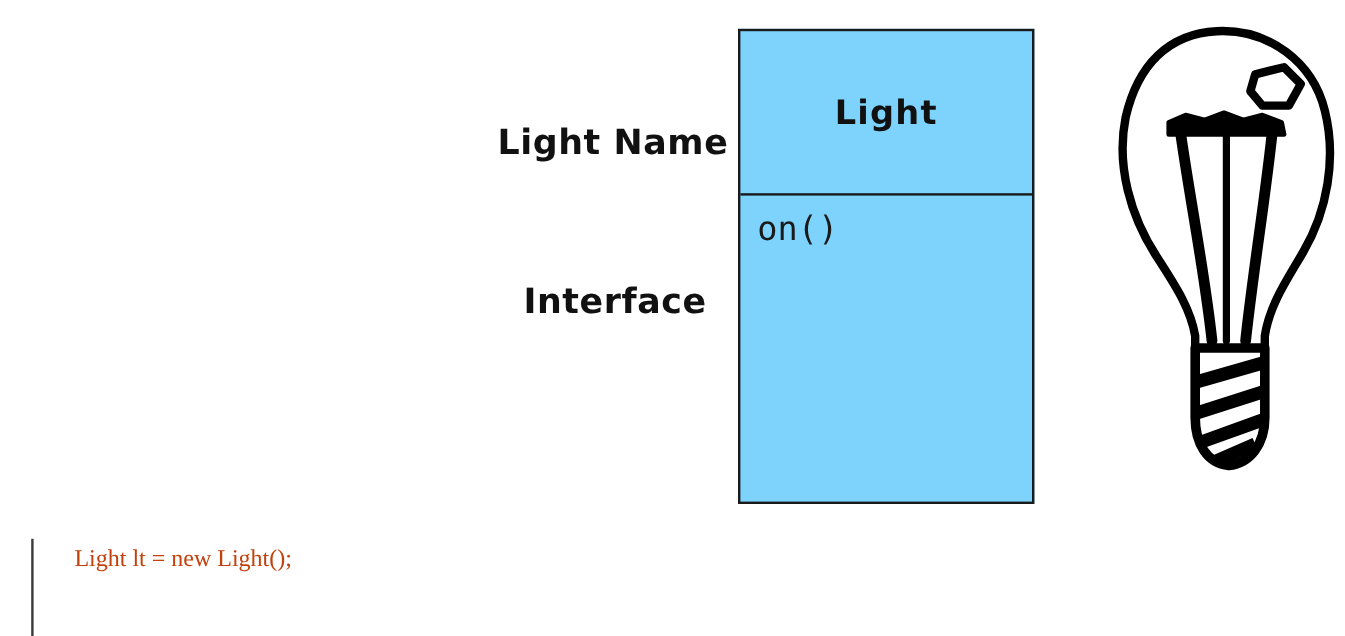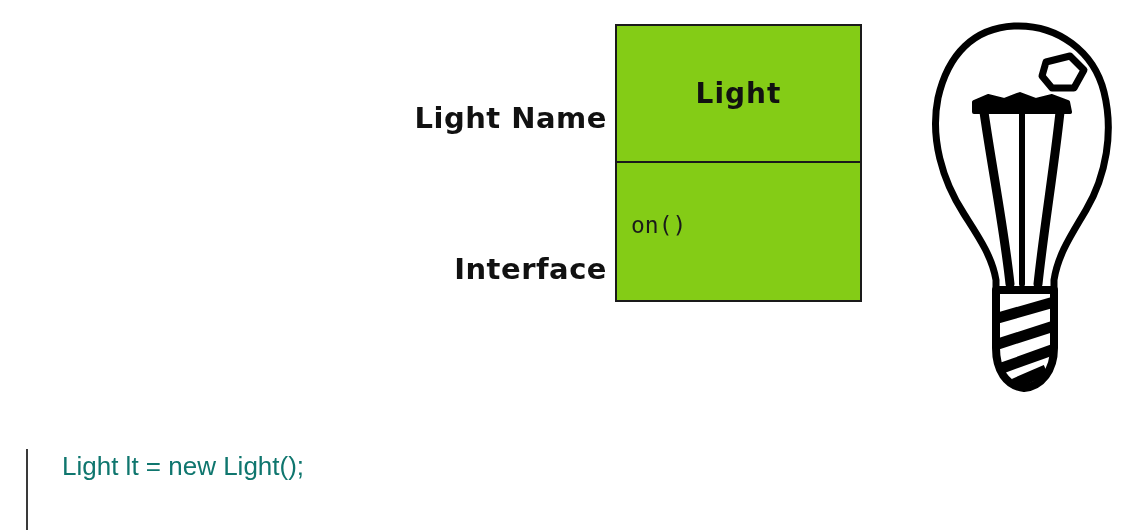--- a/index.html
+++ b/index.html
@@ -23,32 +23,32 @@
     font-family: "DejaVu Sans", sans-serif;
     font-size: 29px;
     font-weight: 700;
     letter-spacing: 0.5px;
     color: #111111;
     white-space: nowrap;
     text-align: right;
     width: 250px;
   }
   #label-type-name { left: 357px; top: 101px; }
-  #label-interface { left: 357px; top: 234px; margin-top: 18px; }
+  #label-interface { left: 339px; top: 234px; }
 
   
   #class-box {
     position: absolute;
     left: 615px;
     top: 24px;
     width: 247px;
-    height: 278px;
+    height: 396px;
     border: 2px solid #1a1a1a;
     box-sizing: border-box;
-    background: #84cc16;
+    background: #7dd3fc;
   }
   #class-name-compartment {
     height: 137px;
     box-sizing: border-box;
     border-bottom: 2px solid #1a1a1a;
     display: flex;
     align-items: center;
     justify-content: center;
   }
   #class-name {
@@ -57,43 +57,42 @@
     font-weight: 700;
     letter-spacing: 1px;
     color: #111111;
   }
   #methods-compartment {
     padding: 6px 0 0 14px;
     box-sizing: border-box;
   }
   .method-item {
     font-family: "DejaVu Sans Mono", monospace;
-    font-size: 23px;
+    font-size: 28px;
     line-height: 43px;
     color: #1a1a1a;
     letter-spacing: 0px;
     white-space: nowrap;
-    margin-top: 35px;
   }
 
   
   #code-block {
     position: absolute;
     left: 26px;
     top: 449px;
     height: 110px;
     border-left: 2px solid #3a3a3a;
     padding-left: 34px;
     box-sizing: border-box;
   }
   .code-line {
-    font-family: Liberation Sans, sans-serif;
-    font-size: 26px;
+    font-family: Liberation Serif, serif;
+    font-size: 20px;
     line-height: 35px;
-    color: #0f766e;
+    color: #c2410c;
     white-space: pre;
   }
 
   
   #bulb-illustration {
     position: absolute;
     left: 918px;
     top: 18px;
     width: 200px;
     height: 380px;

